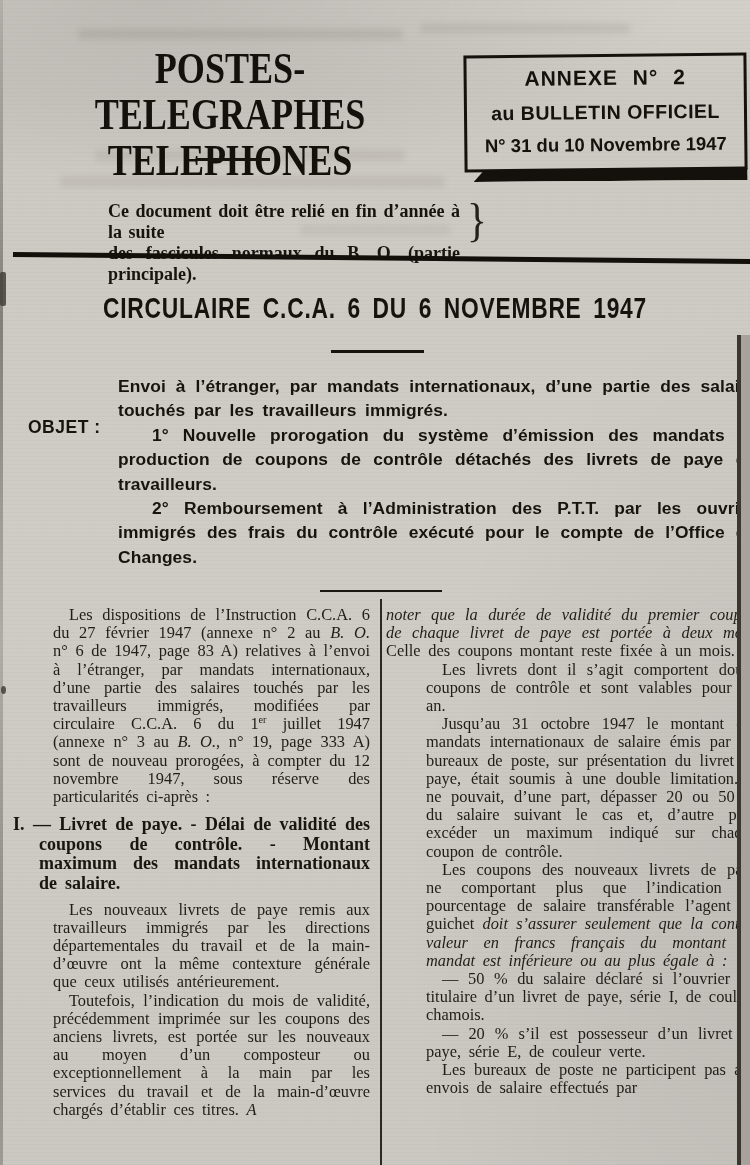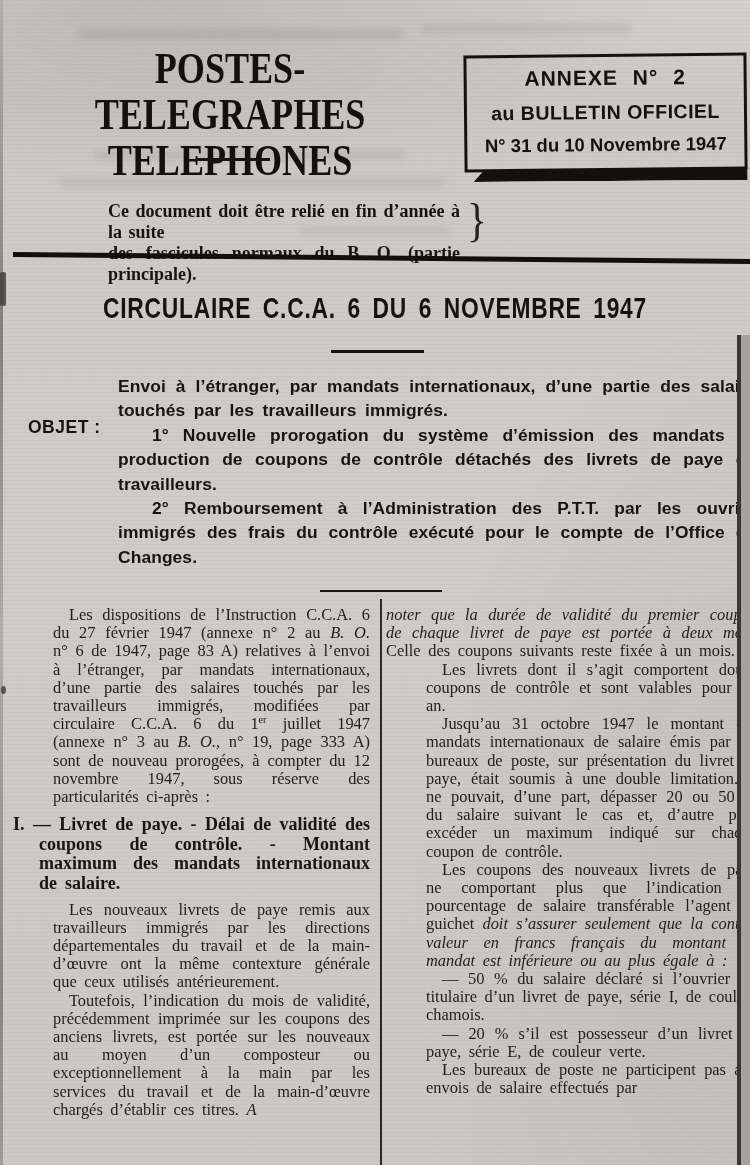--- a/index.html
+++ b/index.html
@@ -150,21 +150,21 @@
   <div class="objet-rule"></div>
 
   <div class="col col-left">
     <p class="ind"><span>Les dispositions de l’Instruction C.C.A. 6 du 27 février 1947 (annexe n° 2 au </span><span class="ital">B. O.</span><span> n° 6 de 1947, page 83 A) relatives à l’envoi à l’étranger, par mandats internationaux, d’une partie des salaires touchés par les travailleurs immigrés, modifiées par circulaire C.C.A. 6 du 1</span><span class="sup">er</span><span> juillet 1947 (annexe n° 3 au </span><span class="ital">B. O.</span><span>, n° 19, page 333 A) sont de nouveau prorogées, à compter du 12 novembre 1947, sous réserve des particularités ci-après :</span></p>
     <p class="sec-heading">I. — Livret de paye. - Délai de validité des coupons de contrôle. - Montant maximum des mandats internationaux de salaire.</p>
     <p class="ind">Les nouveaux livrets de paye remis aux travailleurs immigrés par les directions départementales du travail et de la main-d’œuvre ont la même contexture générale que ceux utilisés antérieurement.</p>
     <p class="ind"><span>Toutefois, l’indication du mois de validité, précédemment imprimée sur les coupons des anciens livrets, est portée sur les nouveaux au moyen d’un composteur ou exceptionnellement à la main par les services du travail et de la main-d’œuvre chargés d’établir ces titres. </span><span class="ital">A</span></p>
   </div>
 
   <div class="col col-right">
-    <p><span class="ital">noter que la durée de validité du premier coupon de chaque livret de paye est portée à deux mois. </span><span>Celle des coupons suivants reste fixée à un mois.</span></p>
+    <p><span class="ital">noter que la durée de validité du premier coupon de chaque livret de paye est portée à deux mois. </span><span>Celle des coupons montant reste fixée à un mois.</span></p>
     <p class="ind">Les livrets dont il s’agit comportent douze coupons de contrôle et sont valables pour un an.</p>
     <p class="ind">Jusqu’au 31 octobre 1947 le montant des mandats internationaux de salaire émis par les bureaux de poste, sur présentation du livret de paye, était soumis à une double limitation. Il ne pouvait, d’une part, dépasser 20 ou 50 % du salaire suivant le cas et, d’autre part, excéder un maximum indiqué sur chaque coupon de contrôle.</p>
     <p class="ind"><span>Les coupons des nouveaux livrets de paye ne comportant plus que l’indication du pourcentage de salaire transférable l’agent du guichet </span><span class="ital">doit s’assurer seulement que la contre-valeur en francs français du montant du mandat est inférieure ou au plus égale à :</span></p>
     <p class="ind">— 50 % du salaire déclaré si l’ouvrier est titulaire d’un livret de paye, série I, de couleur chamois.</p>
     <p class="ind">— 20 % s’il est possesseur d’un livret de paye, série E, de couleur verte.</p>
     <p class="ind">Les bureaux de poste ne participent pas aux envois de salaire effectués par</p>
   </div>
 
   <div class="col-divider"></div>
 

